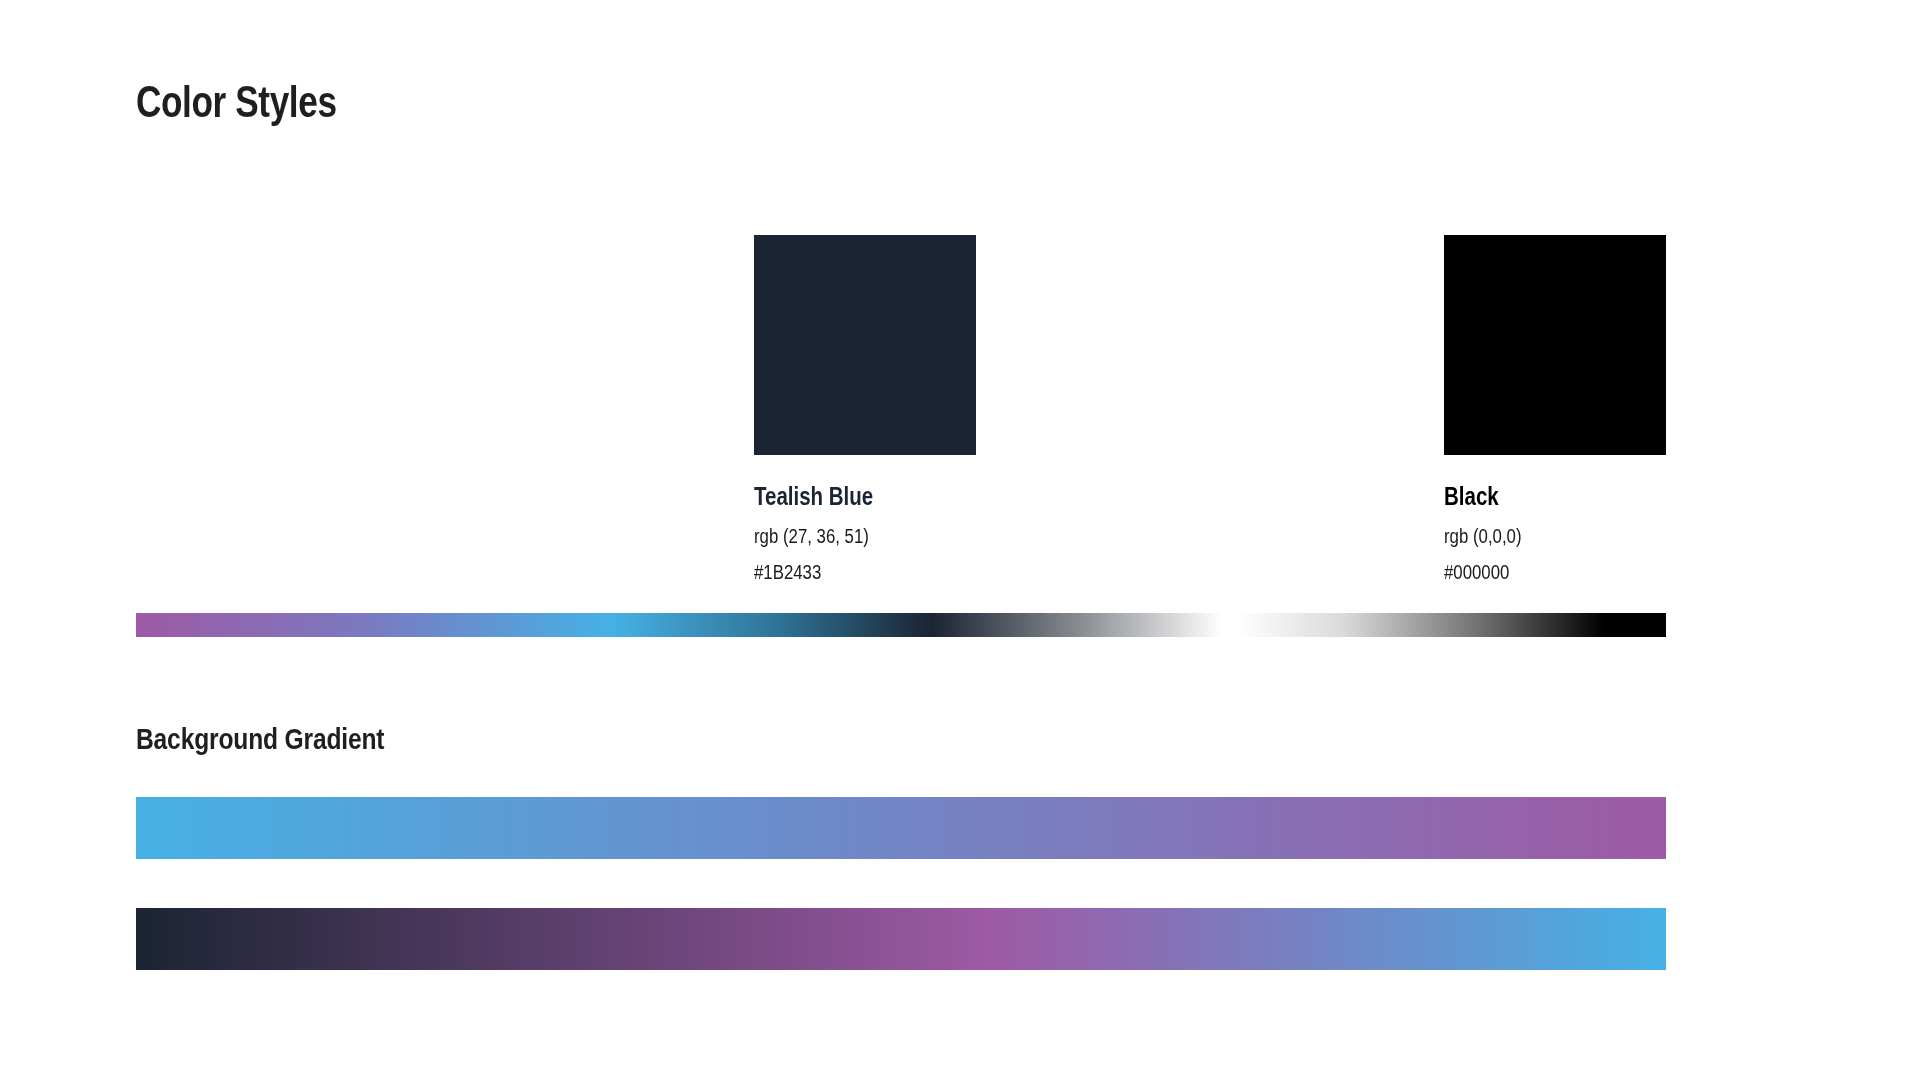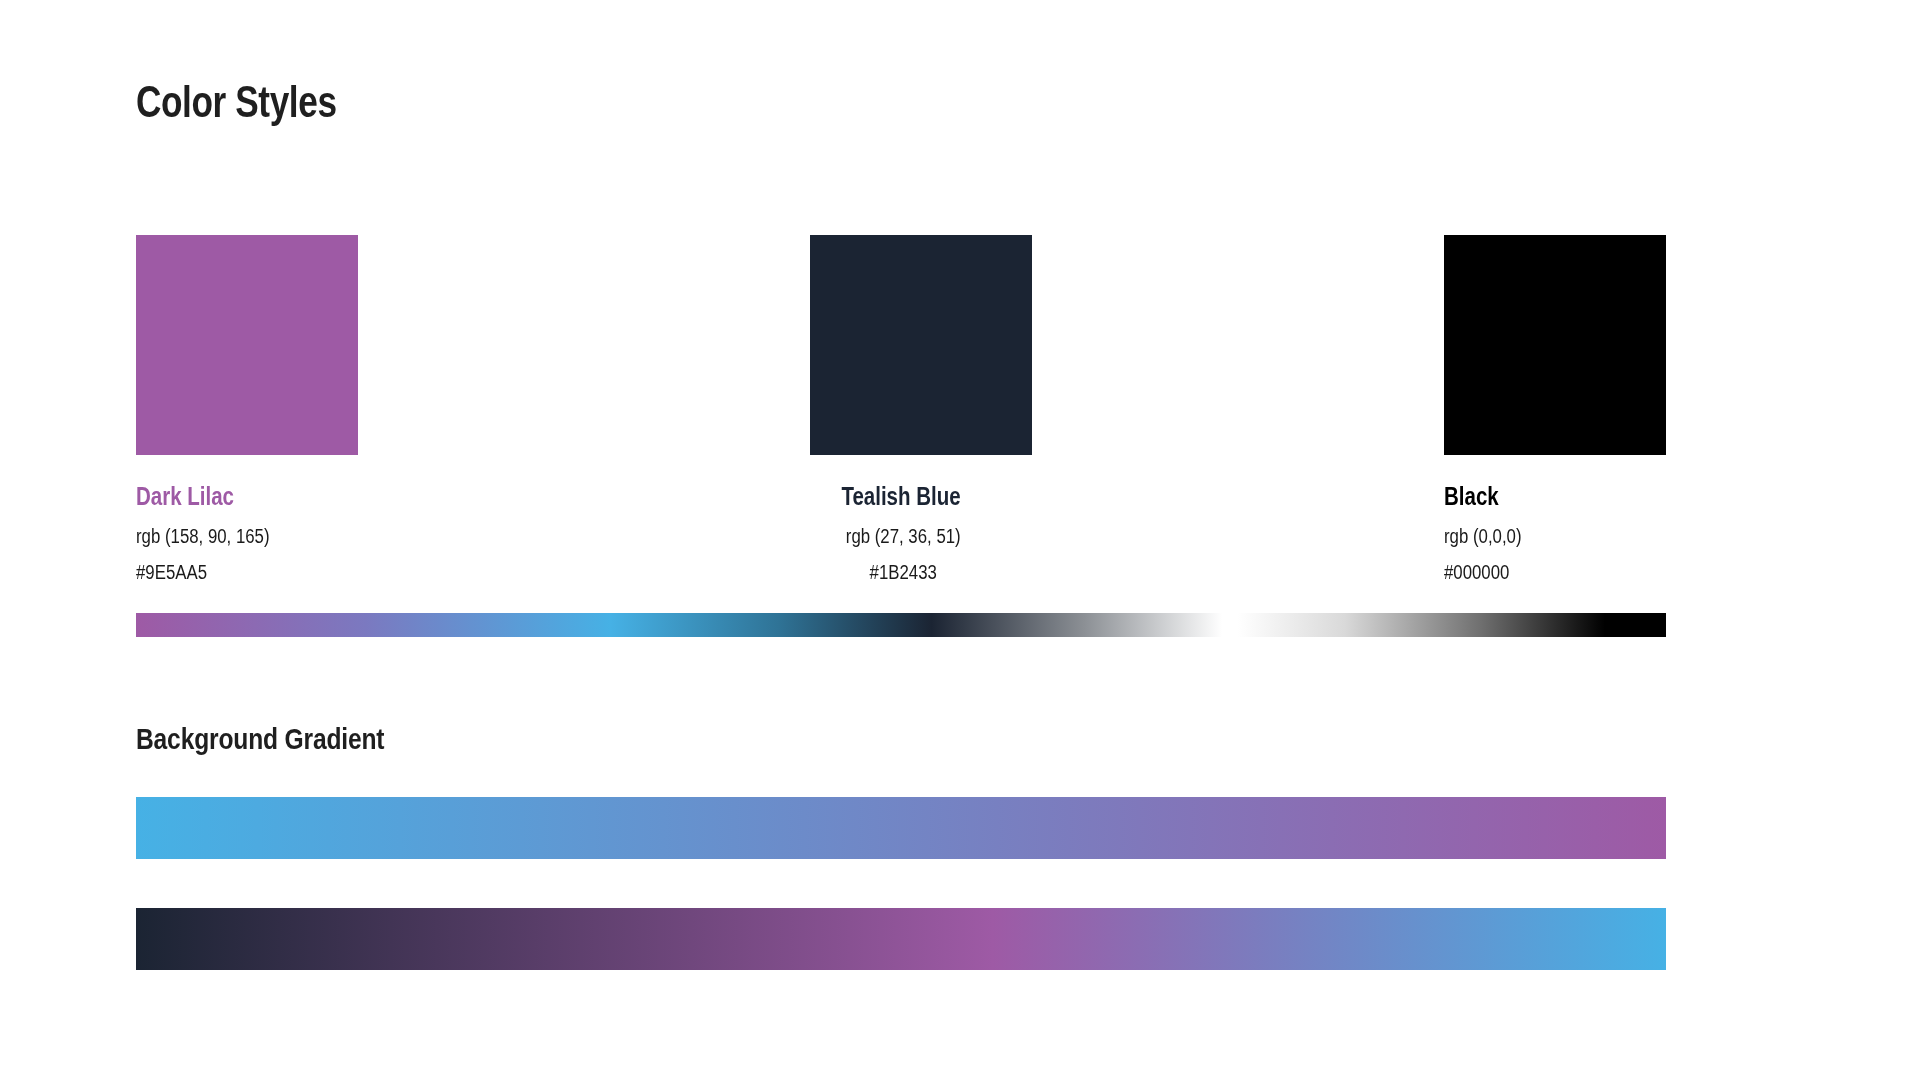--- a/index.html
+++ b/index.html
@@ -118,27 +118,21 @@
   .gradient-bar.bar-2 { top: 908px; }
 </style>
 </head>
 <body>
 
 <div class="page">
 
   <h1 class="page-title">Color Styles</h1>
 
   <div class="swatch-row">
-      <div class="swatch" style="left: 0px;">
-        <div class="swatch-chip" style="background: rgb(158, 90, 165);"></div>
-        <div class="swatch-name" style="color: rgb(158, 90, 165);">Dark Lilac</div>
-        <div class="swatch-rgb">rgb (158, 90, 165)</div>
-        <div class="swatch-hex">#9E5AA5</div>
-      </div>
-      <div class="swatch" style="left: 674px; text-align: center;">
+      <div class="swatch" style="left: 618px;">
         <div class="swatch-chip" style="background: rgb(27, 36, 51);"></div>
         <div class="swatch-name" style="color: rgb(27, 36, 51);">Tealish Blue</div>
         <div class="swatch-rgb">rgb (27, 36, 51)</div>
         <div class="swatch-hex">#1B2433</div>
       </div>
       <div class="swatch" style="left: 1308px;">
         <div class="swatch-chip" style="background: rgb(0, 0, 0);"></div>
         <div class="swatch-name" style="color: rgb(0, 0, 0);">Black</div>
         <div class="swatch-rgb">rgb (0,0,0)</div>
         <div class="swatch-hex">#000000</div>

